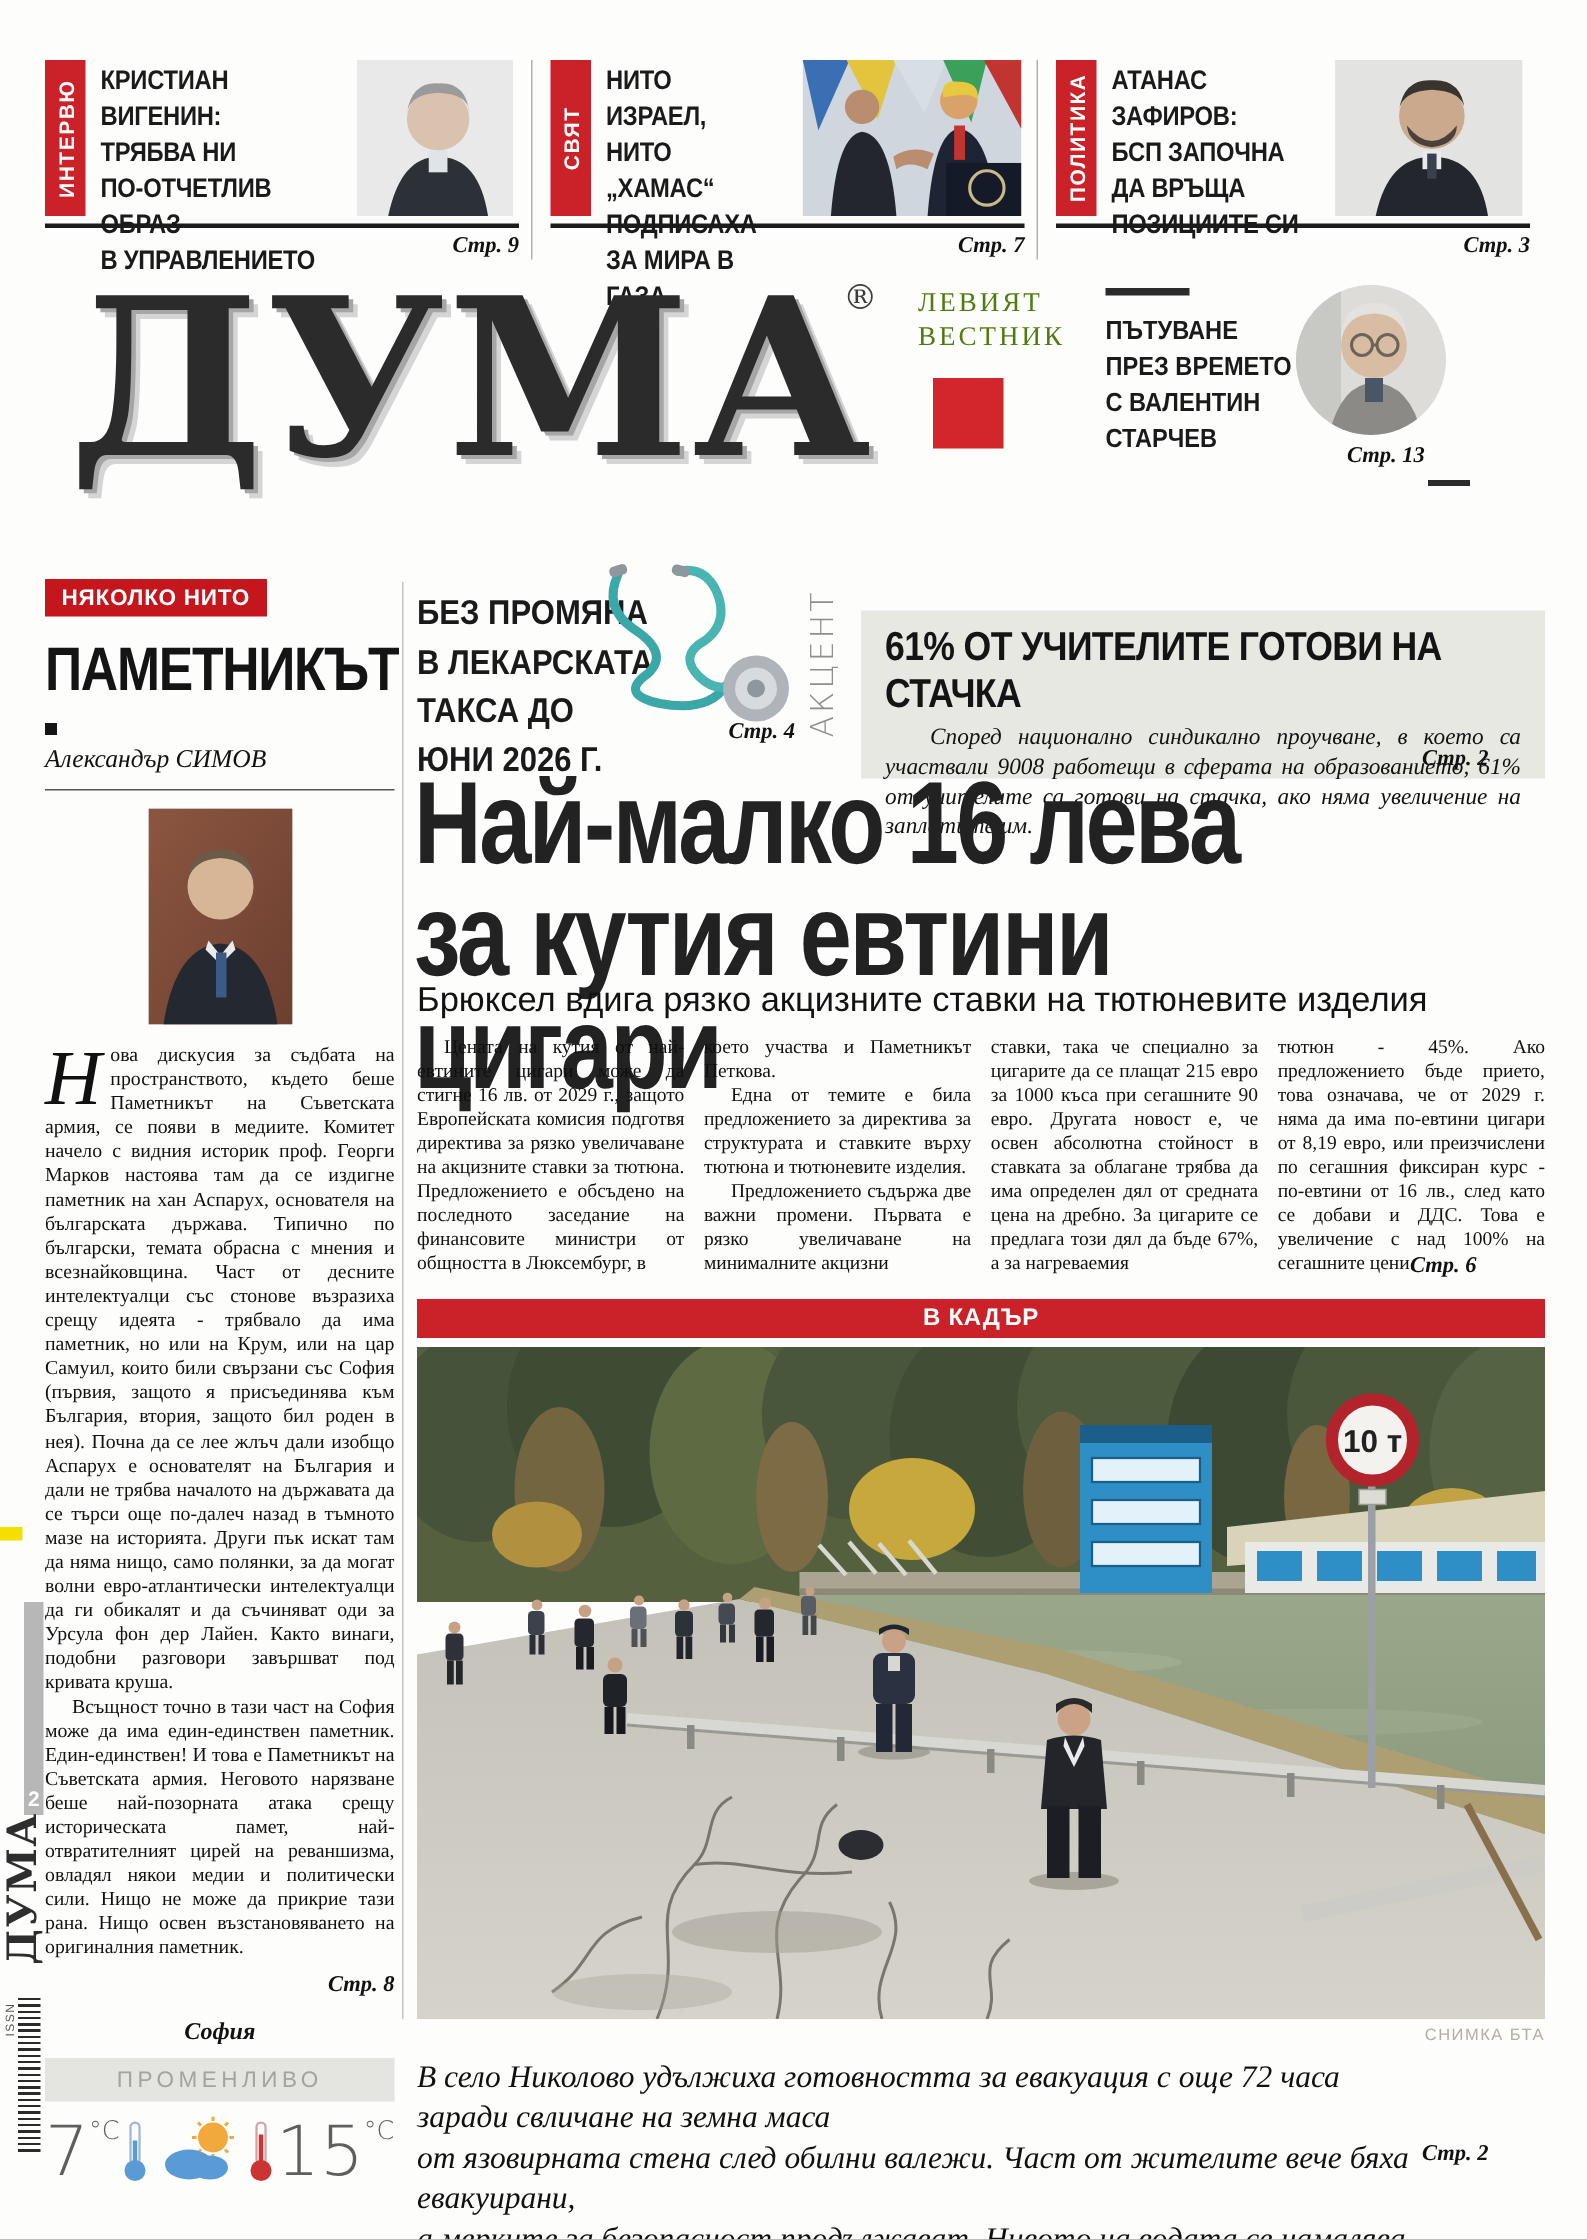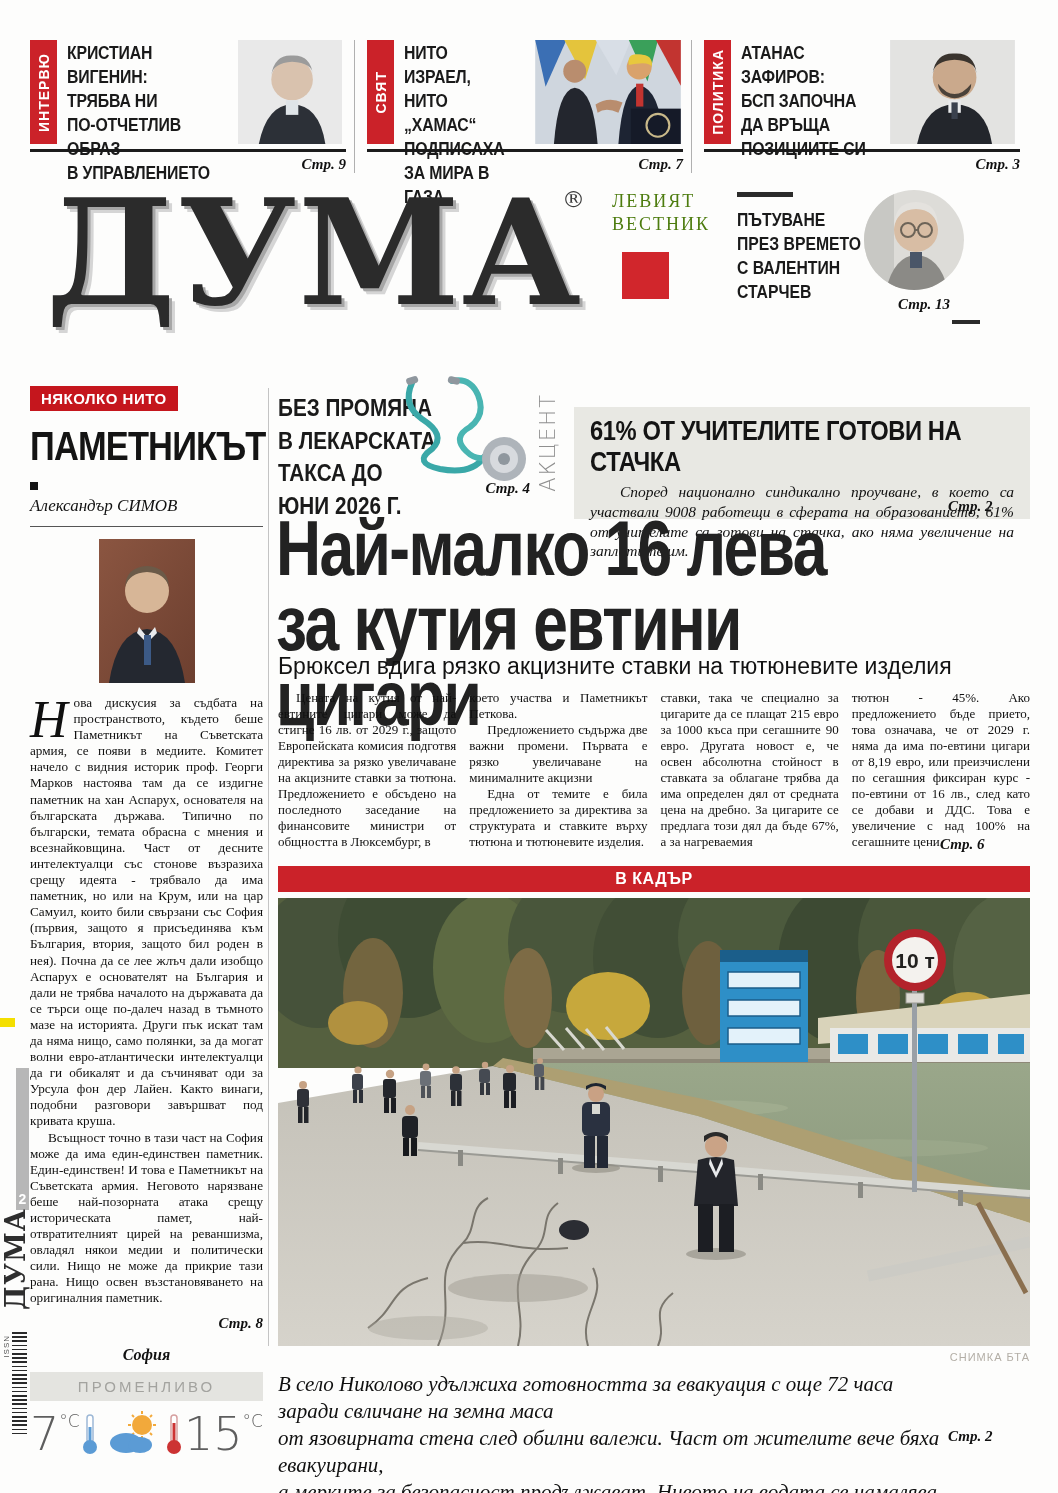--- a/index.html
+++ b/index.html
@@ -352,22 +352,22 @@
 
   <div class="lead-head"><span class="cond">Най-малко 16 лева
 за кутия евтини цигари</span></div>
   <div class="lead-sub">Брюксел вдига рязко акцизните ставки на тютюневите изделия</div>
   <div class="lead-cols">
     <div class="lcol">
         <p class="ind">Цената на кутия от най-евтините цигари може да стигне 16 лв. от 2029 г., защото Европейската комисия подготвя директива за рязко увеличаване на акцизните ставки за тютюна. Предложението е обсъдено на последното заседание на финансовите министри от общността в Люксембург, в</p>
       </div>
     <div class="lcol">
       <p>което участва и Паметникът Петкова.</p>
+      <p class="ind">Една от темите е била предложението за директива за структурата и ставките върху тютюна и тютюневите изделия.</p>
       <p class="ind">Предложението съдържа две важни промени. Първата е рязко увеличаване на минималните акцизни</p>
-      <p class="ind">Една от темите е била предложението за директива за структурата и ставките върху тютюна и тютюневите изделия.</p>
     </div>
     <div class="lcol">
         <p>ставки, така че специално за цигарите да се плащат 215 евро за 1000 къса при сегашните 90 евро. Другата новост е, че освен абсолютна стойност в ставката за облагане трябва да има определен дял от средната цена на дребно. За цигарите се предлага този дял да бъде 67%, а за нагреваемия</p>
       </div>
     <div class="lcol">
         <p>тютюн - 45%. Ако предложението бъде прието, това означава, че от 2029 г. няма да има по-евтини цигари от 8,19 евро, или преизчислени по сегашния фиксиран курс - по-евтини от 16 лв., след като се добави и ДДС. Това е увеличение с над 100% на сегашните цени.</p>
       </div>
   </div>
   <div class="lead-page pageref">Стр. 6</div>
 

